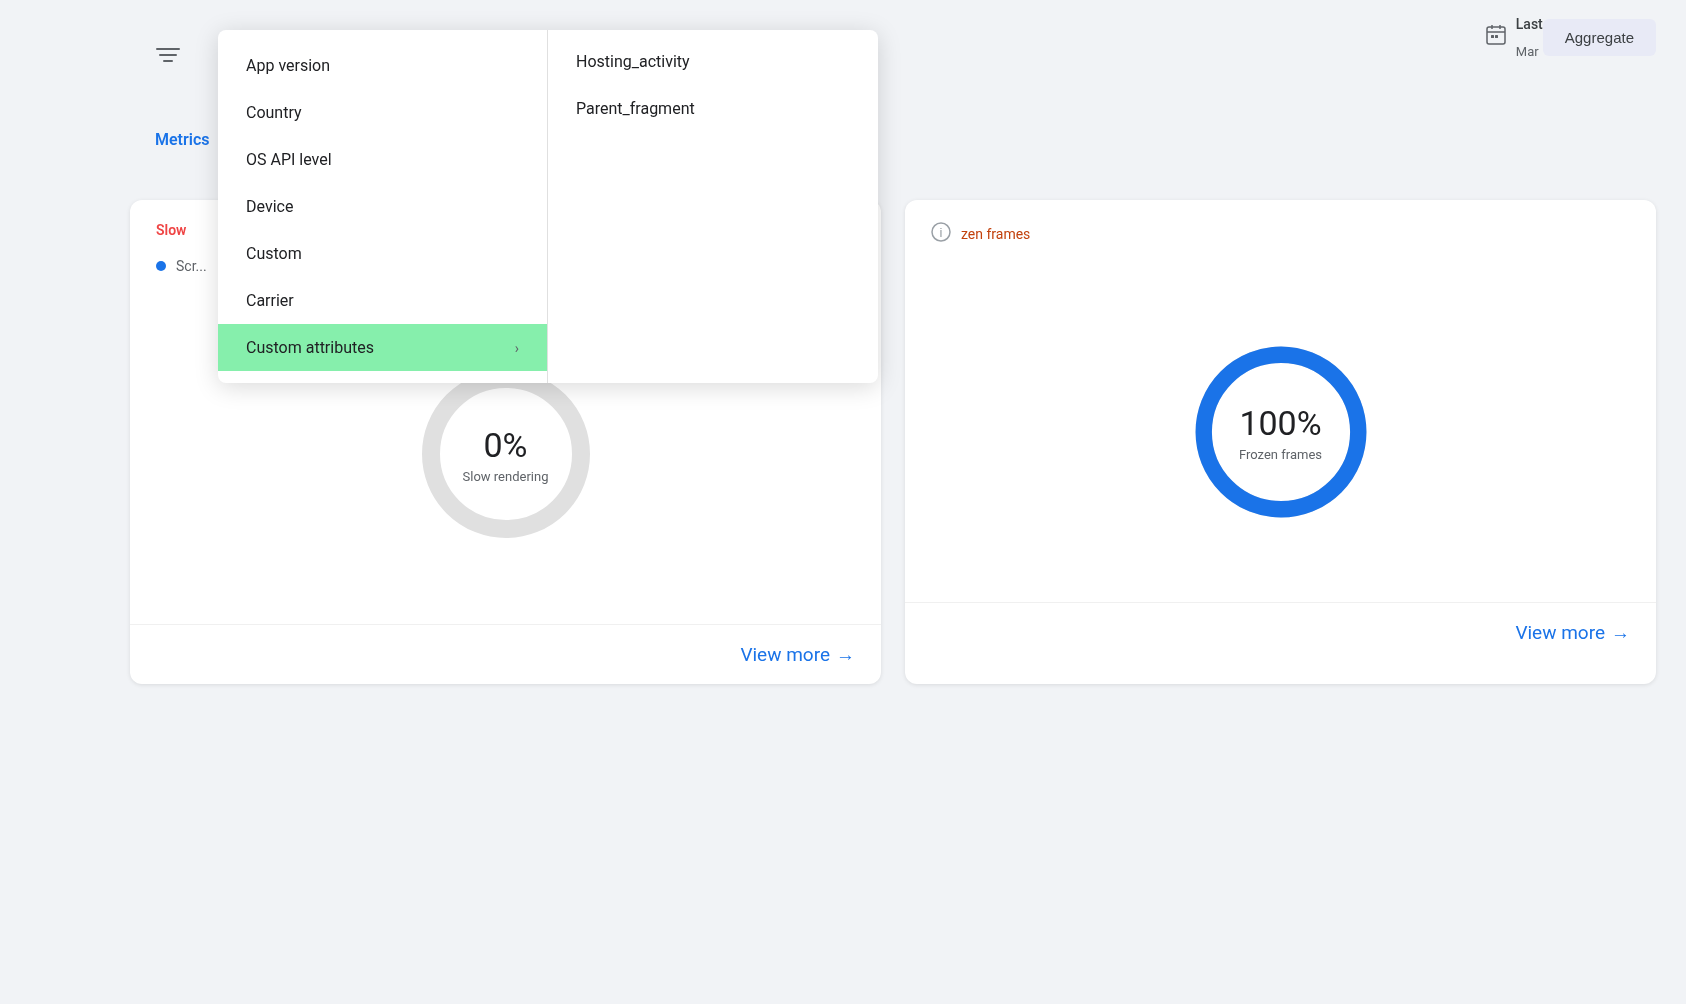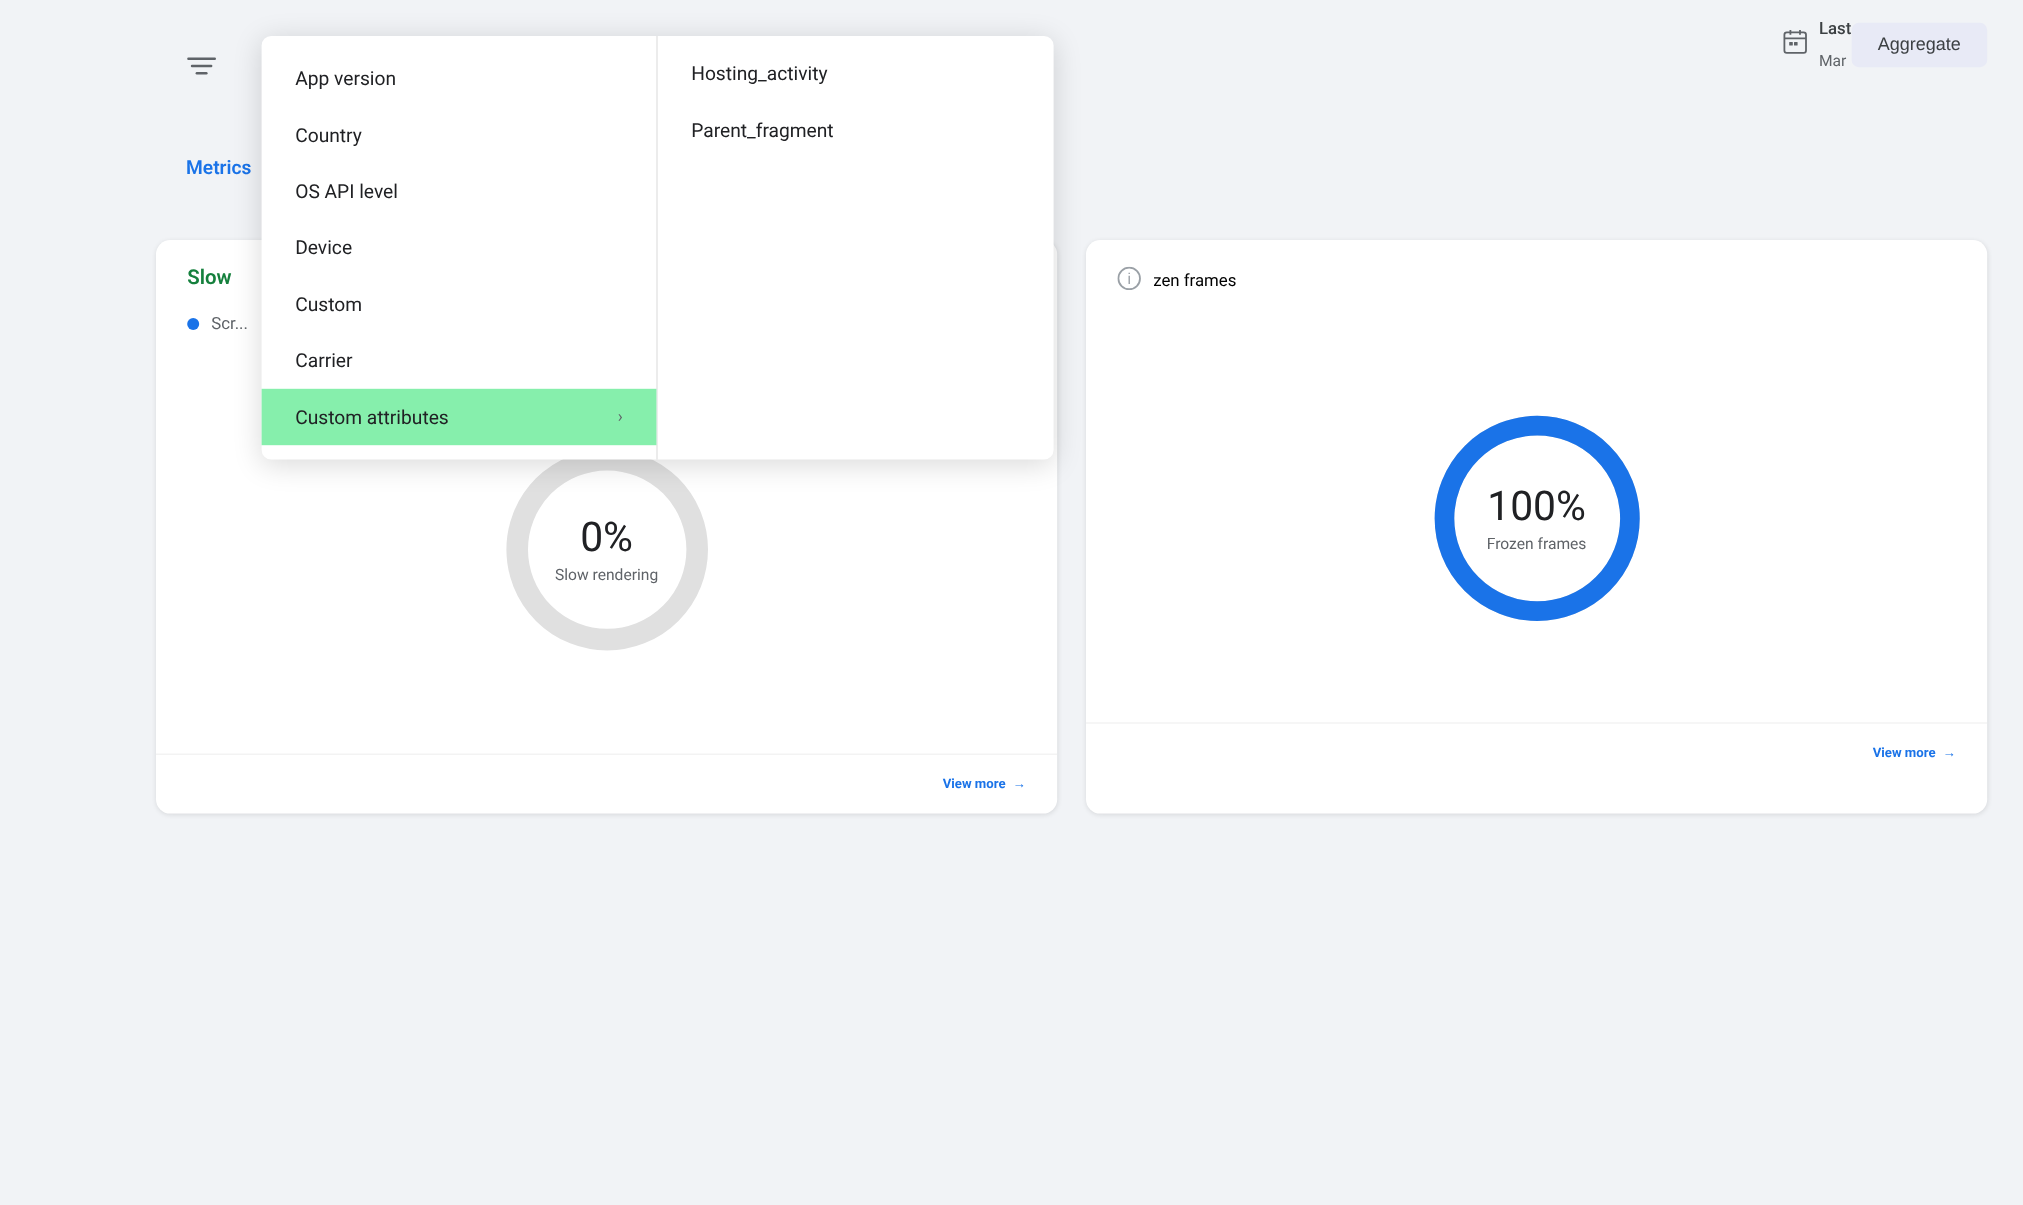--- a/index.html
+++ b/index.html
@@ -122,23 +122,23 @@
     }
 
     .card-header {
       padding: 22px 26px 16px;
       display: flex;
       align-items: center;
       gap: 10px;
     }
 
     .card-title {
-      font-size: 17px;
+      font-size: 14px;
       font-weight: 600;
-      color: #15803d;
+      color: #ef4444;
     }
 
     .card-body {
       display: flex;
       justify-content: center;
       align-items: center;
       padding: 20px;
       height: 340px;
     }
 
@@ -185,22 +185,22 @@
 
     .card-footer {
       padding: 18px 26px;
       border-top: 1px solid #f0f0f0;
       display: flex;
       justify-content: flex-end;
     }
 
     .view-more-link {
       color: #1a73e8;
-      font-size: 11px;
-      font-weight: 700;
+      font-size: 19px;
+      font-weight: 400;
       text-decoration: none;
       display: flex;
       align-items: center;
       gap: 6px;
       cursor: pointer;
     }
 
     .legend-dot {
       width: 10px;
       height: 10px;
@@ -222,21 +222,21 @@
       gap: 6px;
     }
 
     .info-icon {
       color: #5f6368;
       font-size: 16px;
     }
 
     .frames-label {
       font-size: 14px;
-      color: #000000;
+      color: #c2410c;
     }
   </style>
 </head>
 <body>
 
 <div style="position:absolute;inset:0;background:#f1f3f6;"></div>
 
 <div class="top-bar">
   <div class="calendar-area">
     <span style="font-size:24px;color:#5f6368;">

